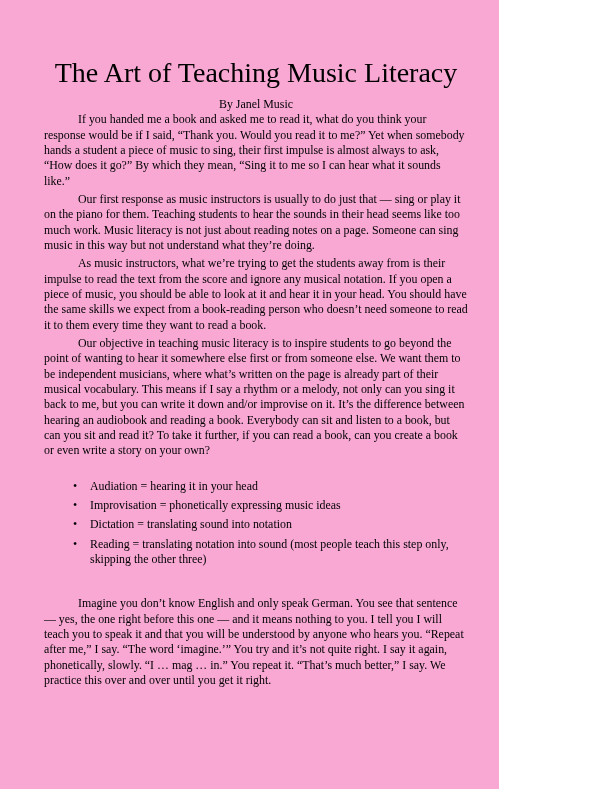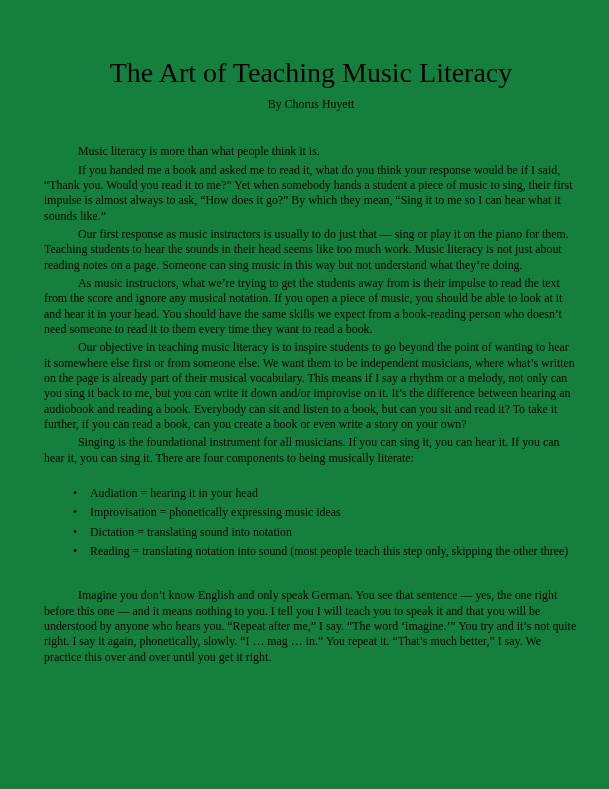--- a/index.html
+++ b/index.html
@@ -2,24 +2,24 @@
 <html><head>
 <meta charset="utf-8">
 <style>
   html, body {
     margin: 0;
     padding: 0;
     background: #ffffff;
   }
   .page {
     position: relative;
-    width: 609px;
+    width: 499px;
     height: 789px;
     box-sizing: border-box;
-    background: #15803d;
+    background: #f9a8d4;
     color: #000000;
     padding: 57px 31px 10px 44px;
     font-family: "Liberation Serif", "DejaVu Serif", serif;
     font-size: 11.9px;
     line-height: 15.33px;
     overflow: hidden;
   }
   .doc-title {
     margin: 0;
     font-size: 28px;
@@ -74,34 +74,32 @@
   }
 </style>
 </head>
 <body>
 
 <div class="page">
 
   <h1 class="doc-title">The Art of Teaching Music Literacy</h1>
 
   <div class="byline-block">
-    <span class="byline-line">By Chorus Huyett</span>
+    <span class="byline-line">By Janel Music</span>
   </div>
 
-  <p class="body-para first-para">Music literacy is more than what people think it is.</p>
 
   <p class="body-para">If you handed me a book and asked me to read it, what do you think your response would be if I said, “Thank you. Would you read it to me?” Yet when somebody hands a student a piece of music to sing, their first impulse is almost always to ask, “How does it go?” By which they mean, “Sing it to me so I can hear what it sounds like.”</p>
 
   <p class="body-para">Our first response as music instructors is usually to do just that — sing or play it on the piano for them. Teaching students to hear the sounds in their head seems like too much work. Music literacy is not just about reading notes on a page. Someone can sing music in this way but not understand what they’re doing.</p>
 
   <p class="body-para">As music instructors, what we’re trying to get the students away from is their impulse to read the text from the score and ignore any musical notation. If you open a piece of music, you should be able to look at it and hear it in your head. You should have the same skills we expect from a book-reading person who doesn’t need someone to read it to them every time they want to read a book.</p>
 
   <p class="body-para">Our objective in teaching music literacy is to inspire students to go beyond the point of wanting to hear it somewhere else first or from someone else. We want them to be independent musicians, where what’s written on the page is already part of their musical vocabulary. This means if I say a rhythm or a melody, not only can you sing it back to me, but you can write it down and/or improvise on it. It’s the difference between hearing an audiobook and reading a book. Everybody can sit and listen to a book, but can you sit and read it? To take it further, if you can read a book, can you create a book or even write a story on your own?</p>
 
-  <p class="body-para">Singing is the foundational instrument for all musicians. If you can sing it, you can hear it. If you can hear it, you can sing it. There are four components to being musically literate:</p>
 
   <ul class="components-list">
     <li>
       <span class="bullet">•</span>
       <span class="bullet-text">Audiation = hearing it in your head</span>
     </li>
     <li>
       <span class="bullet">•</span>
       <span class="bullet-text">Improvisation = phonetically expressing music ideas</span>
     </li>

